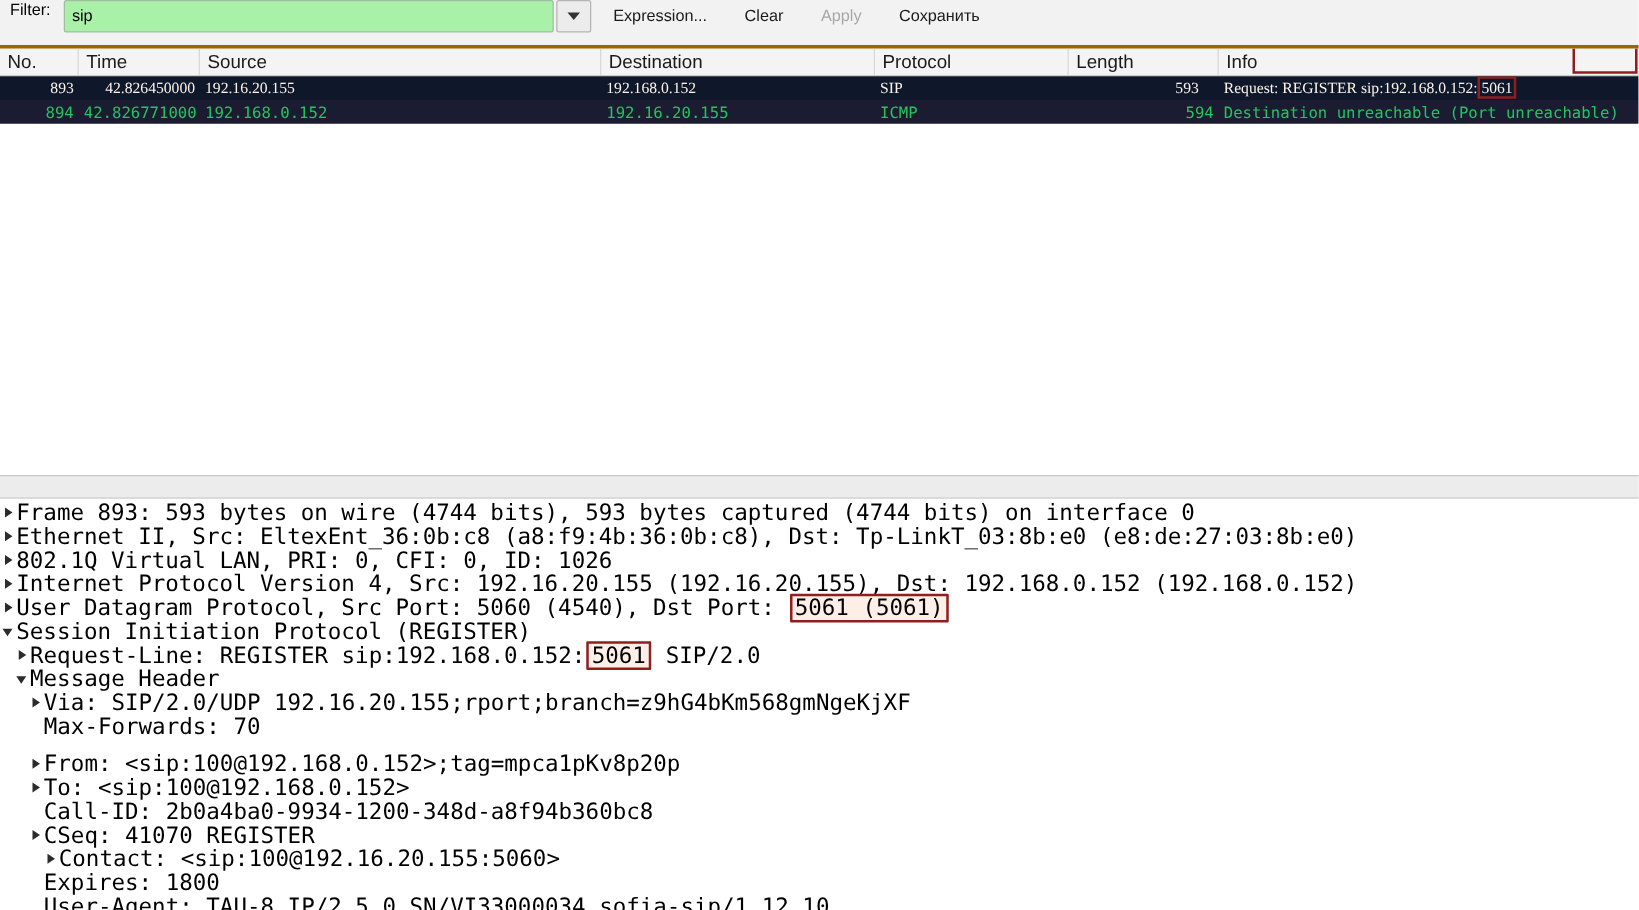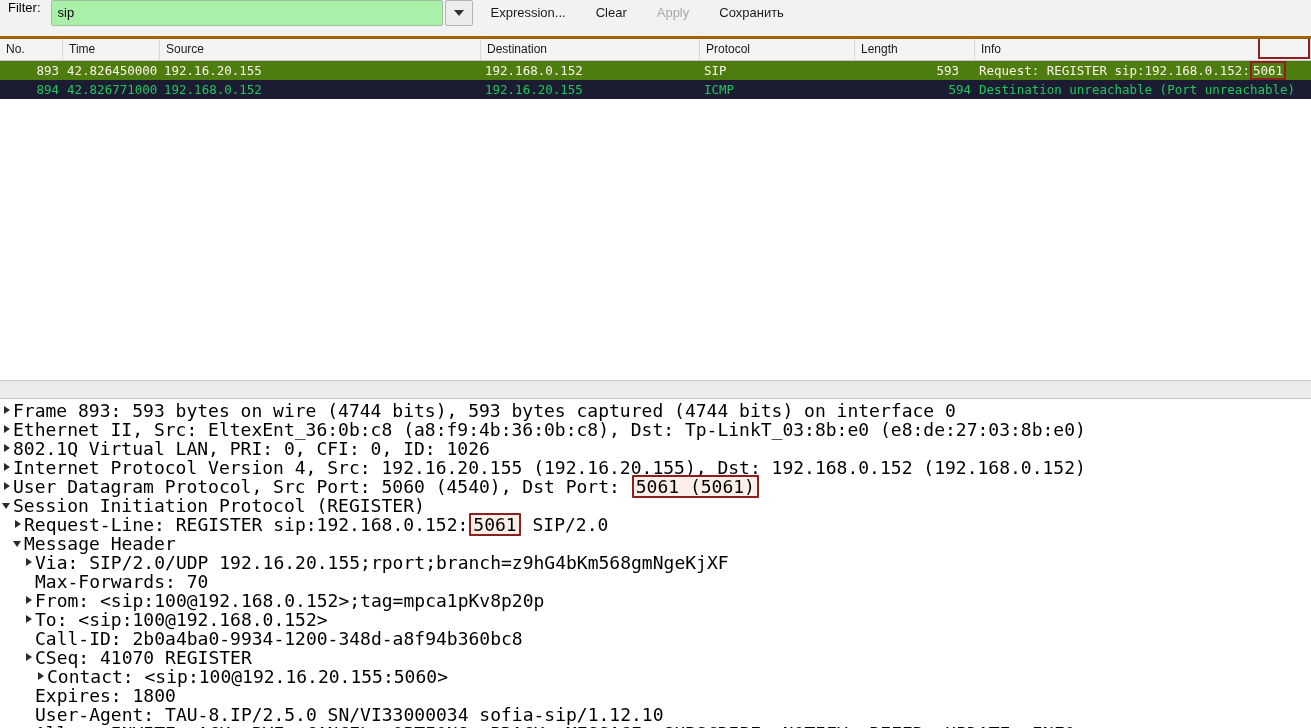--- a/index.html
+++ b/index.html
@@ -37,36 +37,36 @@
   .tb-btn{
     height:24px;display:flex;align-items:center;padding:0 12px;margin-left:6px;
     font-family:"Liberation Sans",sans-serif;font-size:13px;color:#1a1a1a;white-space:nowrap;
   }
   .tb-btn.disabled{color:#a8a8a8;}
 
   
   .packet-list{height:341px;min-height:341px;background:#ffffff;position:relative;overflow:hidden;}
   .col-head{
     height:21px;background:#f4f4f4;border-bottom:1px solid #c8c8c8;
-    position:relative;font-family:"Liberation Sans",sans-serif;font-size:12px;color:#1a1a1a;
+    position:relative;font-family:"Liberation Sans",sans-serif;font-size:15px;color:#1a1a1a;
   }
   .col-head .cell{
     position:absolute;top:0;height:21px;line-height:21px;padding-left:6px;
     border-right:1px solid #d8d8d8;box-sizing:border-box;overflow:hidden;white-space:nowrap;
   }
   .prow{
     height:19px;line-height:19px;position:relative;white-space:nowrap;
     font-family:"DejaVu Sans Mono","Liberation Mono",monospace;font-size:12.5px;
   }
   .prow .cell{
     position:absolute;top:0;height:19px;line-height:19px;overflow:hidden;
     white-space:nowrap;box-sizing:border-box;padding:0 4px;
   }
   .cell.num{text-align:right;}
-  .row-sip{background:#4d7c0f;color:#fdf3ea;}
+  .row-sip{background:#0f172a;color:#fdf3ea;font-family:Liberation Serif, serif;}
   .row-icmp{background:#1b1b32;color:#22c55e;text-decoration:underline;}
 
   
   .pane-div{height:17px;min-height:17px;background:#ececec;border-top:1px solid #c6c6c6;border-bottom:1px solid #c6c6c6;}
 
   
   .detail{
     flex:1;background:#ffffff;overflow:hidden;padding-top:2px;
     font-family:"DejaVu Sans Mono","Liberation Mono",monospace;font-size:18px;
   }
@@ -189,21 +189,21 @@
         <span class="tlabel">Message Header</span>
       </div>
       <div class="trow" style="padding-left: 24px;">
         <span class="tri closed"></span>
         <span class="tlabel">Via: SIP/2.0/UDP 192.16.20.155;rport;branch=z9hG4bKm568gmNgeKjXF</span>
       </div>
       <div class="trow" style="padding-left: 24px;">
         <span class="tri none"></span>
         <span class="tlabel">Max-Forwards: 70</span>
       </div>
-      <div class="trow" style="padding-left: 24px;">
+      <div class="trow" style="padding-left: 24px; margin-top: 11px;">
         <span class="tri closed"></span>
         <span class="tlabel">From: &lt;sip:100@192.168.0.152&gt;;tag=mpca1pKv8p20p</span>
       </div>
       <div class="trow" style="padding-left: 24px;">
         <span class="tri closed"></span>
         <span class="tlabel">To: &lt;sip:100@192.168.0.152&gt;</span>
       </div>
       <div class="trow" style="padding-left: 24px;">
         <span class="tri none"></span>
         <span class="tlabel">Call-ID: 2b0a4ba0-9934-1200-348d-a8f94b360bc8</span>

